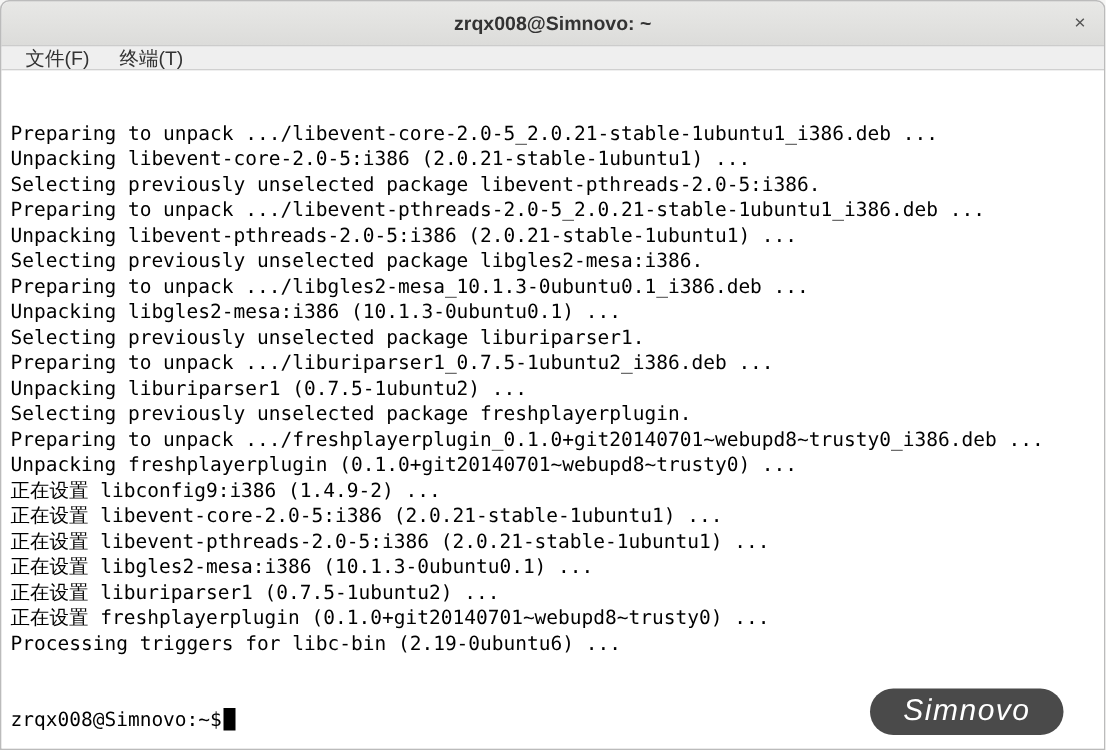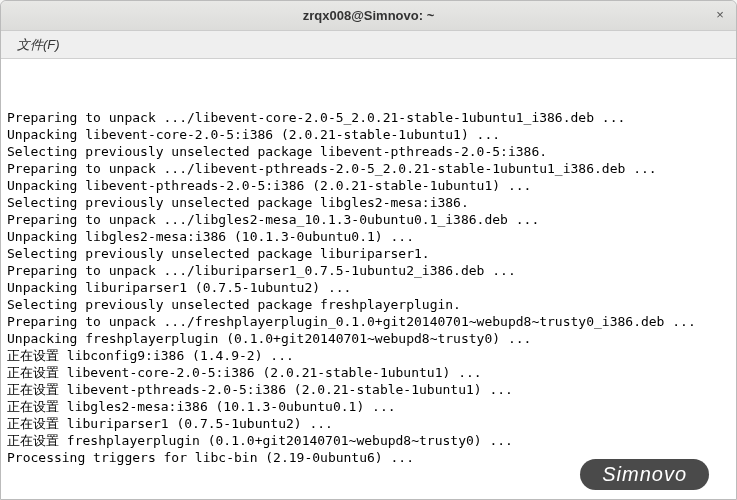--- a/index.html
+++ b/index.html
@@ -41,38 +41,37 @@
       top: 7px;
       width: 16px;
       height: 16px;
       font-size: 13px;
       line-height: 14px;
       text-align: center;
       color: #555;
       cursor: pointer;
     }
     .menubar {
-      height: 28px;
+      height: 16px;
       display: flex;
       align-items: center;
       padding: 0 6px;
       background: #efefef;
       border-bottom: 1px solid #d0d0d0;
       font-size: 13px;
       color: #333;
-      font-style: italic;
     }
     .menu-item {
       padding: 4px 10px;
       cursor: pointer;
     }
     .terminal {
       flex: 1;
       background: #ffffff;
-      padding: 16px 6px;
+      padding: 0 6px;
       font-family: "DejaVu Sans Mono", "Consolas", monospace;
       font-size: 13px;
       line-height: 17px;
       color: #000;
       white-space: pre;
       overflow: hidden;
     }
     .line { white-space: pre-wrap; word-break: break-all; }
     .prompt-line { display: flex; }
     .cursor {
@@ -100,20 +99,21 @@
 </head>
 <body>
 
 <div class="window">
   <div class="titlebar">
     <span class="title">zrqx008@Simnovo: ~</span>
     <span class="close-btn">×</span>
   </div>
   <div class="menubar">
     <span class="menu-item">文件(F)</span>
+    <span class="menu-item">终端(T)</span>
   </div>
   <div class="terminal">
     <div id="lines-container"><div class="line">Preparing to unpack .../libevent-core-2.0-5_2.0.21-stable-1ubuntu1_i386.deb ...</div><div class="line">Unpacking libevent-core-2.0-5:i386 (2.0.21-stable-1ubuntu1) ...</div><div class="line">Selecting previously unselected package libevent-pthreads-2.0-5:i386.</div><div class="line">Preparing to unpack .../libevent-pthreads-2.0-5_2.0.21-stable-1ubuntu1_i386.deb ...</div><div class="line">Unpacking libevent-pthreads-2.0-5:i386 (2.0.21-stable-1ubuntu1) ...</div><div class="line">Selecting previously unselected package libgles2-mesa:i386.</div><div class="line">Preparing to unpack .../libgles2-mesa_10.1.3-0ubuntu0.1_i386.deb ...</div><div class="line">Unpacking libgles2-mesa:i386 (10.1.3-0ubuntu0.1) ...</div><div class="line">Selecting previously unselected package liburiparser1.</div><div class="line">Preparing to unpack .../liburiparser1_0.7.5-1ubuntu2_i386.deb ...</div><div class="line">Unpacking liburiparser1 (0.7.5-1ubuntu2) ...</div><div class="line">Selecting previously unselected package freshplayerplugin.</div><div class="line">Preparing to unpack .../freshplayerplugin_0.1.0+git20140701~webupd8~trusty0_i386.deb ...</div><div class="line">Unpacking freshplayerplugin (0.1.0+git20140701~webupd8~trusty0) ...</div><div class="line">正在设置 libconfig9:i386 (1.4.9-2) ...</div><div class="line">正在设置 libevent-core-2.0-5:i386 (2.0.21-stable-1ubuntu1) ...</div><div class="line">正在设置 libevent-pthreads-2.0-5:i386 (2.0.21-stable-1ubuntu1) ...</div><div class="line">正在设置 libgles2-mesa:i386 (10.1.3-0ubuntu0.1) ...</div><div class="line">正在设置 liburiparser1 (0.7.5-1ubuntu2) ...</div><div class="line">正在设置 freshplayerplugin (0.1.0+git20140701~webupd8~trusty0) ...</div><div class="line">Processing triggers for libc-bin (2.19-0ubuntu6) ...</div></div>
     <div class="prompt-line">
       <span>zrqx008@Simnovo:~$</span><span class="cursor"></span>
     </div>
   </div>
 </div>
 
 <div class="watermark">Simnovo</div>

